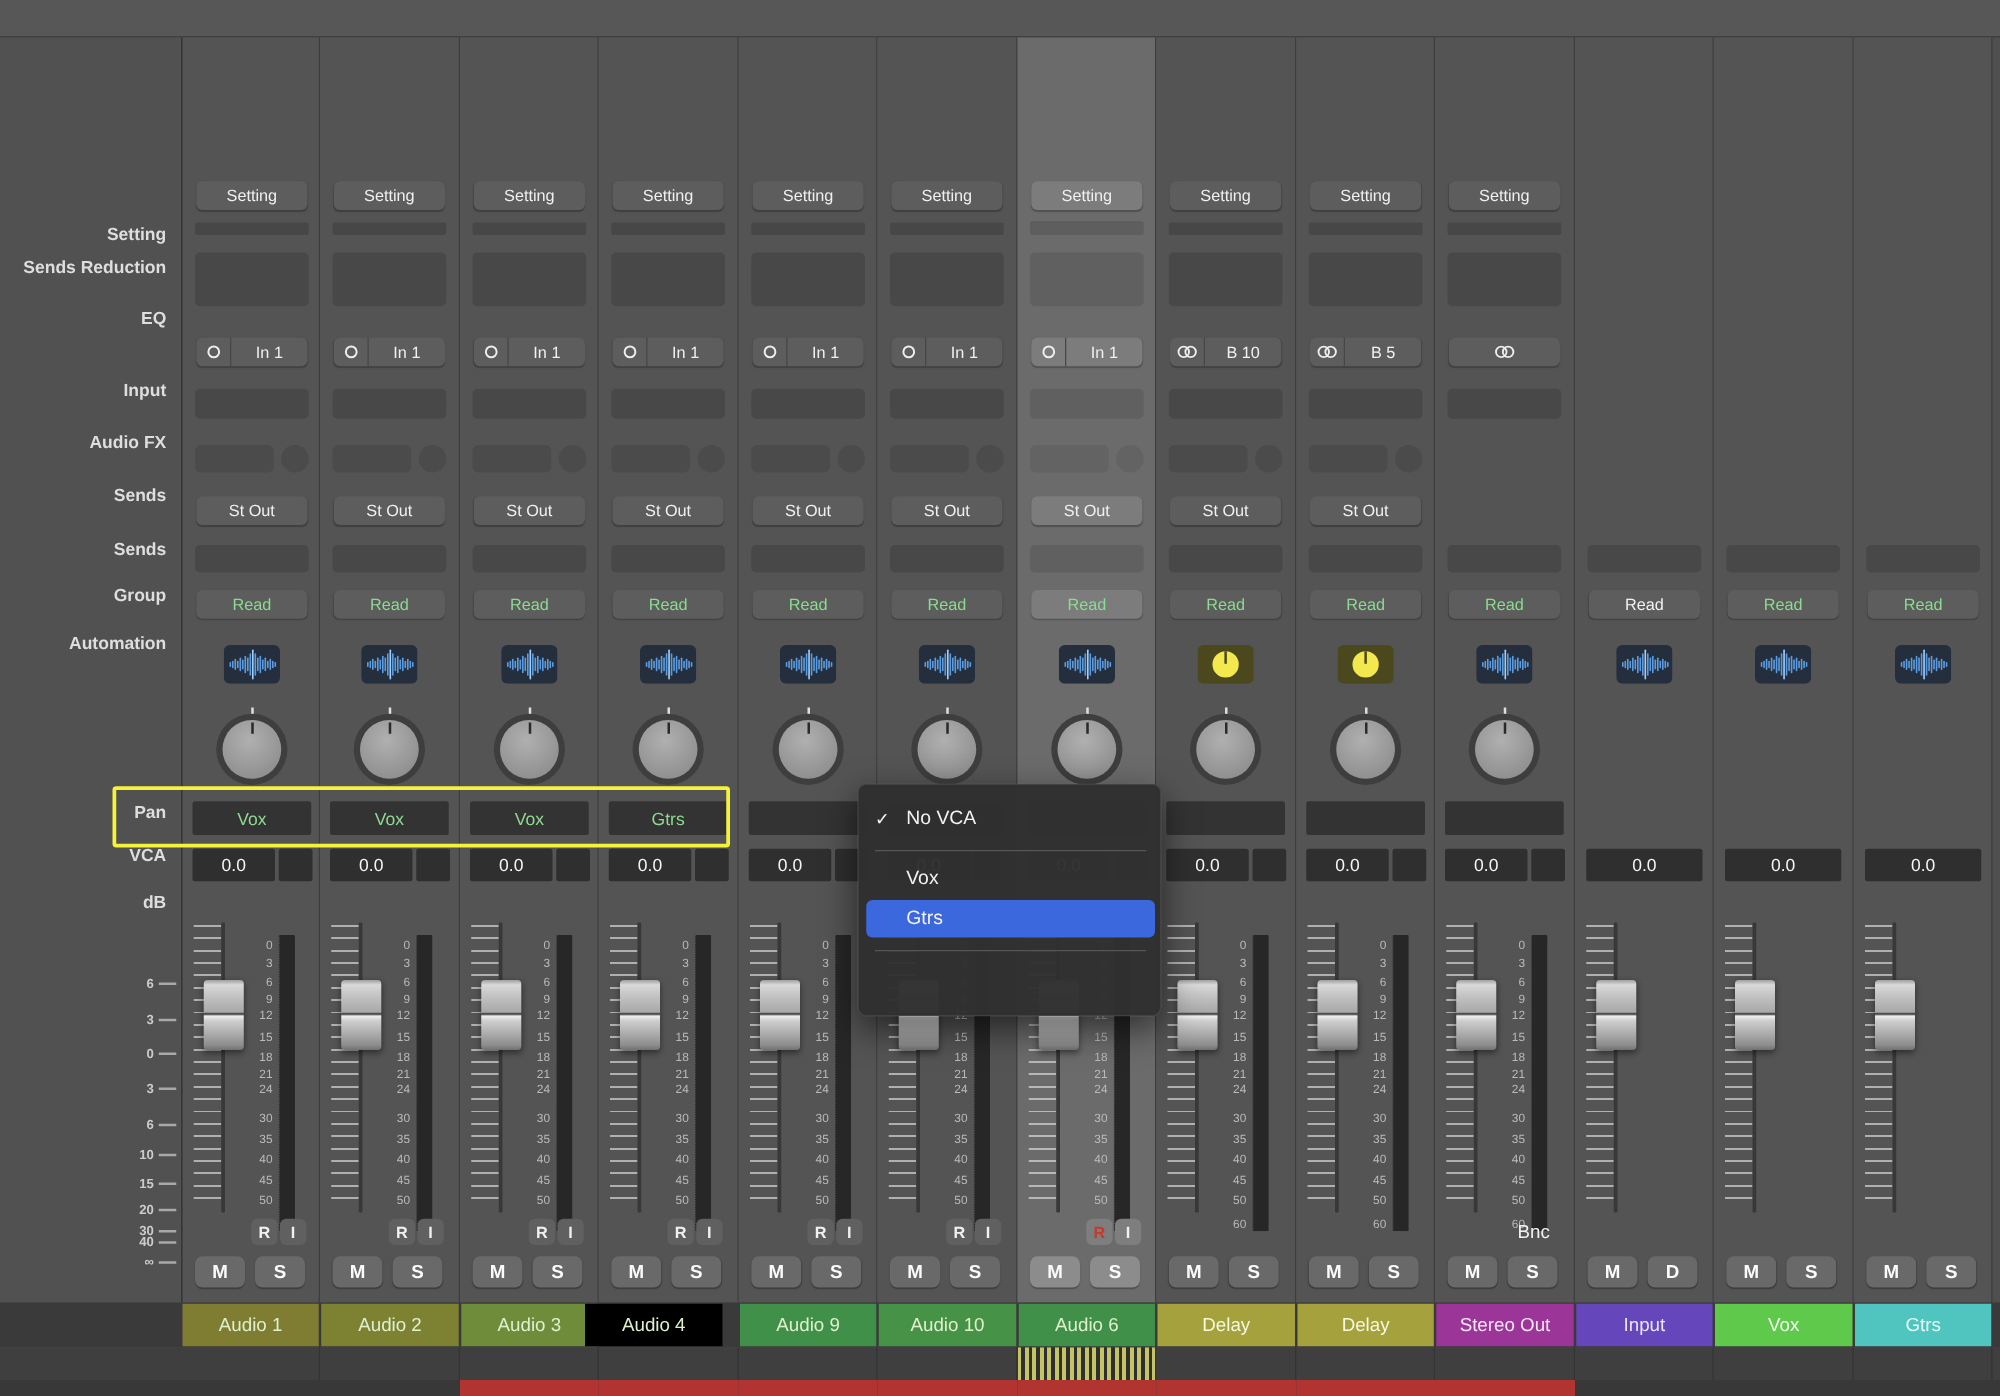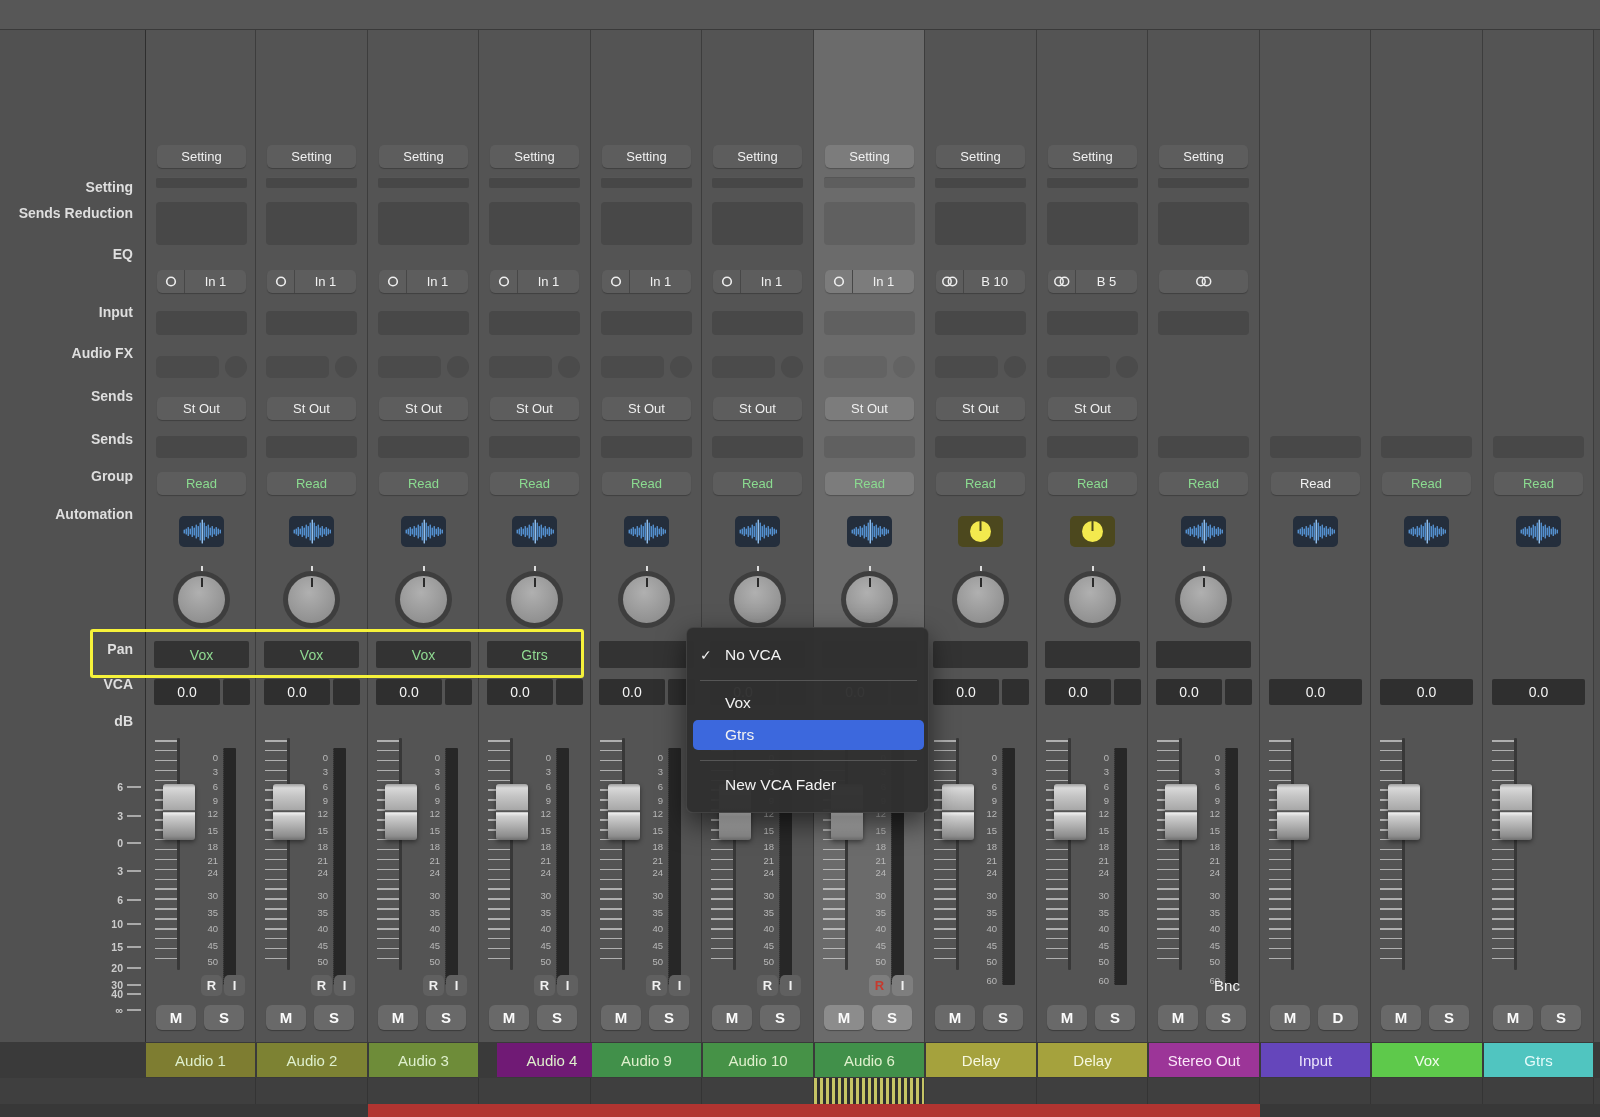--- a/index.html
+++ b/index.html
@@ -1127,21 +1127,21 @@
 
     <div class="ms-btn ms-m">M</div>
     <div class="ms-btn ms-s">S</div>
   </div>
     </div>
 
   <div id="nameband">
       <div class="name-cell" style="left: 146px; width: 109px; background: rgb(126, 125, 49); color: rgb(223, 240, 205);">Audio 1</div>
       <div class="name-cell" style="left: 257px; width: 110px; background: rgb(125, 130, 51); color: rgb(223, 240, 205);">Audio 2</div>
       <div class="name-cell" style="left: 369px; width: 109px; background: rgb(110, 140, 57); color: rgb(223, 240, 205);">Audio 3</div>
-      <div class="name-cell" style="left: 497px; width: 110px; background: #701a75; color: rgb(223, 240, 205);">Audio 4</div>
+      <div class="name-cell" style="left: 468px; width: 110px; background: #000000; color: rgb(223, 240, 205);">Audio 4</div>
       <div class="name-cell" style="left: 592px; width: 109px; background: rgb(65, 144, 74); color: rgb(223, 240, 205);">Audio 9</div>
       <div class="name-cell" style="left: 703px; width: 110px; background: rgb(70, 146, 71); color: rgb(223, 240, 205);">Audio 10</div>
       <div class="name-cell" style="left: 815px; width: 109px; background: rgb(65, 144, 74); color: rgb(223, 240, 205);">Audio 6</div>
       <div class="name-cell" style="left: 926px; width: 110px; background: rgb(165, 162, 61); color: rgb(246, 248, 223);">Delay</div>
       <div class="name-cell" style="left: 1038px; width: 109px; background: rgb(165, 162, 61); color: rgb(246, 248, 223);">Delay</div>
       <div class="name-cell" style="left: 1149px; width: 110px; background: rgb(156, 53, 152); color: rgb(251, 231, 249);">Stereo Out</div>
       <div class="name-cell" style="left: 1261px; width: 109px; background: rgb(101, 70, 187); color: rgb(236, 229, 251);">Input</div>
       <div class="name-cell" style="left: 1372px; width: 110px; background: rgb(94, 201, 75); color: rgb(240, 252, 236);">Vox</div>
       <div class="name-cell" style="left: 1484px; width: 109px; background: rgb(80, 197, 192); color: rgb(230, 251, 250);">Gtrs</div>
     </div>
@@ -1179,17 +1179,14 @@
       <span class="lbl">No VCA</span>
     </div>
     <div class="menu-sep" style="top:52px"></div>
     <div class="menu-item" style="top:60px">
       <span class="lbl">Vox</span>
     </div>
     <div class="menu-item menu-hl" style="top:92px">
       <span class="lbl">Gtrs</span>
     </div>
     <div class="menu-sep" style="top:132px"></div>
-    <div class="menu-item" style="top:142px">
-      <span class="lbl">New VCA Fader</span>
-    </div>
   </div>
 </div>
 
 </body></html>

